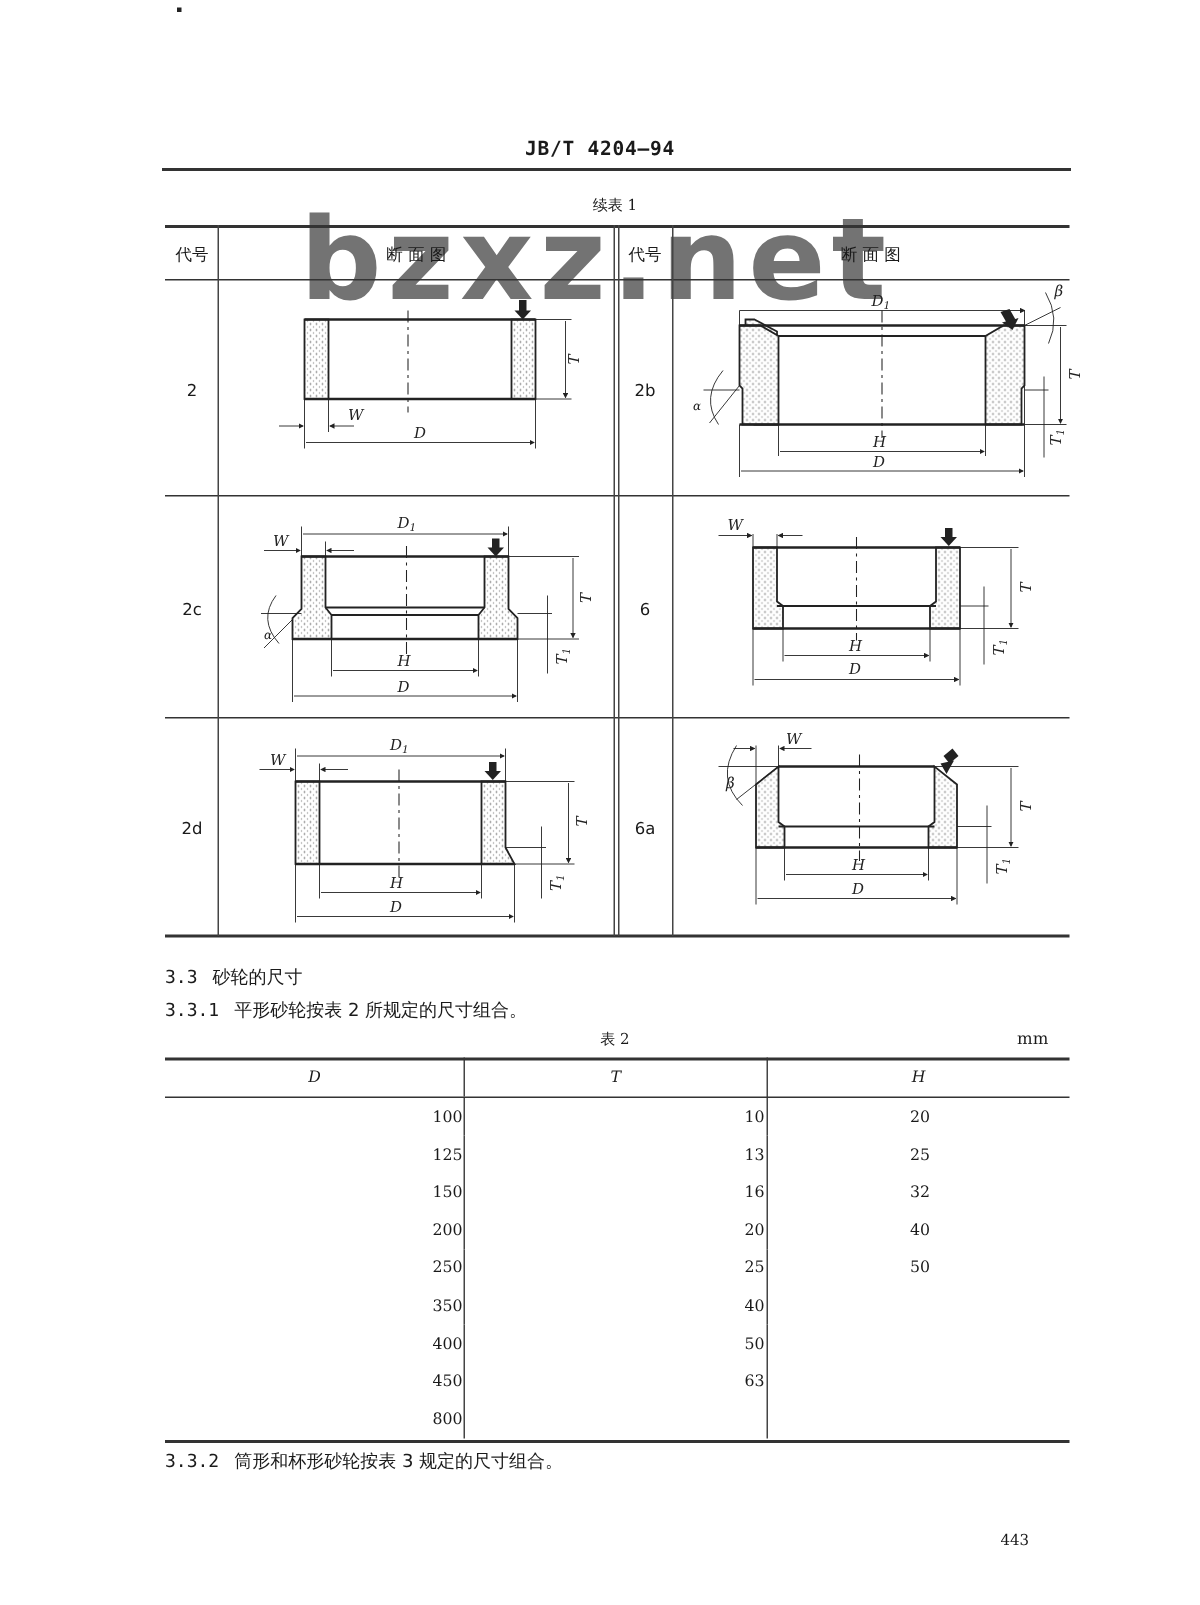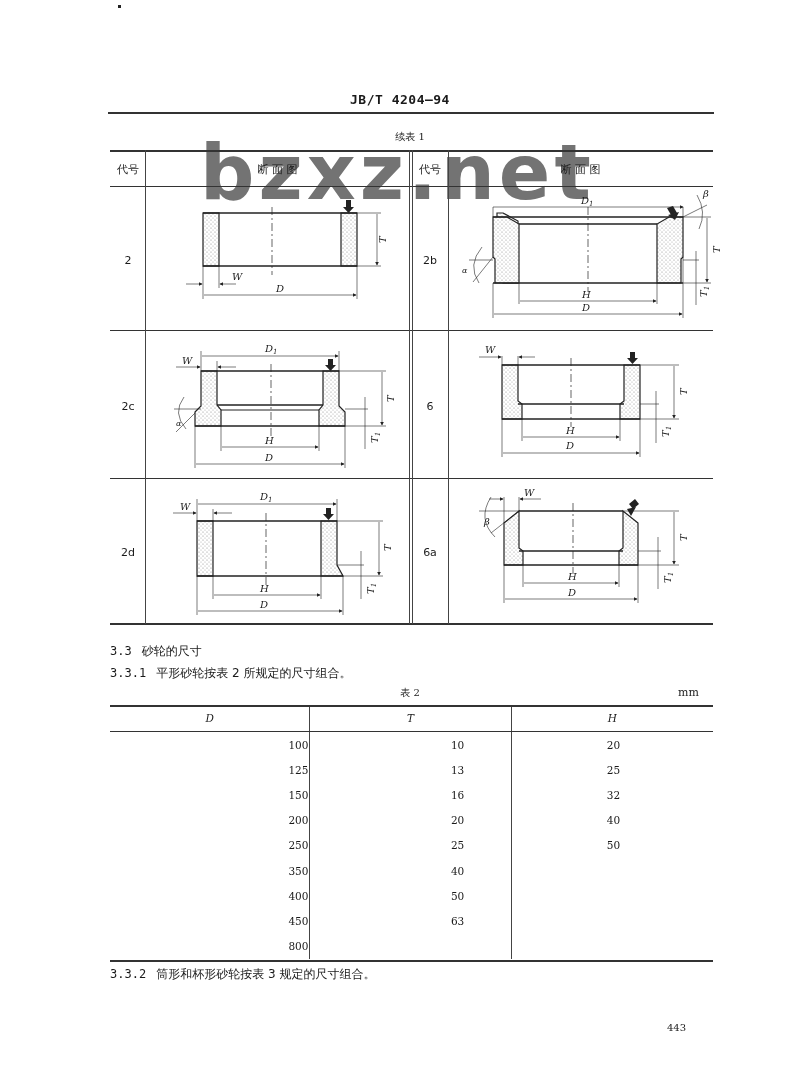--- a/index.html
+++ b/index.html
@@ -17,21 +17,21 @@
   .cell-text { position:absolute; font-size:11px; text-align:center; font-family:"DejaVu Sans", sans-serif; }
   .code { position:absolute; font-size:11px; width:36px; text-align:center; font-family:"DejaVu Sans", sans-serif; }
   svg.fig { position:absolute; overflow:visible; }
   .sec { position:absolute; font-size:12px; font-family:"DejaVu Sans", sans-serif; }
   .sec .num { font-family:"DejaVu Sans Mono", monospace; margin-right:10px; }
   .t2 { position:absolute; left:110px; top:705px; width:603px; z-index:1; }
   .t2 table { border-collapse:collapse; width:603px; font-size:10.5px; }
   .t2 th { font-style:italic; font-weight:normal; height:24px; border-bottom:1px solid #333; font-family:"DejaVu Serif", serif; }
   .t2 td { height:23.2px; text-align:center; font-family:"DejaVu Serif", serif; }
   .t2 td.c0 { text-align:right; padding-left:92px; }
-  .t2 td.c1 { text-align:center; padding-left:95px; border-left:1px solid #444; border-right:1px solid #444; }
+  .t2 td.c1 { text-align:right; padding-left:95px; border-left:1px solid #444; border-right:1px solid #444; }
   .t2 td.c2 { text-align:left; padding-left:95px; }
   .t2 th.c1 { border-left:1px solid #444; border-right:1px solid #444; }
   .pg { position:absolute; left:667px; top:1022px; font-size:10px; }
 </style>
 </head>
 <body>
 
 <div class="dot" style="left:118px;top:5px;width:3px;height:3px;"></div>
 
 <div class="abs hdr">JB/T 4204—94</div>

